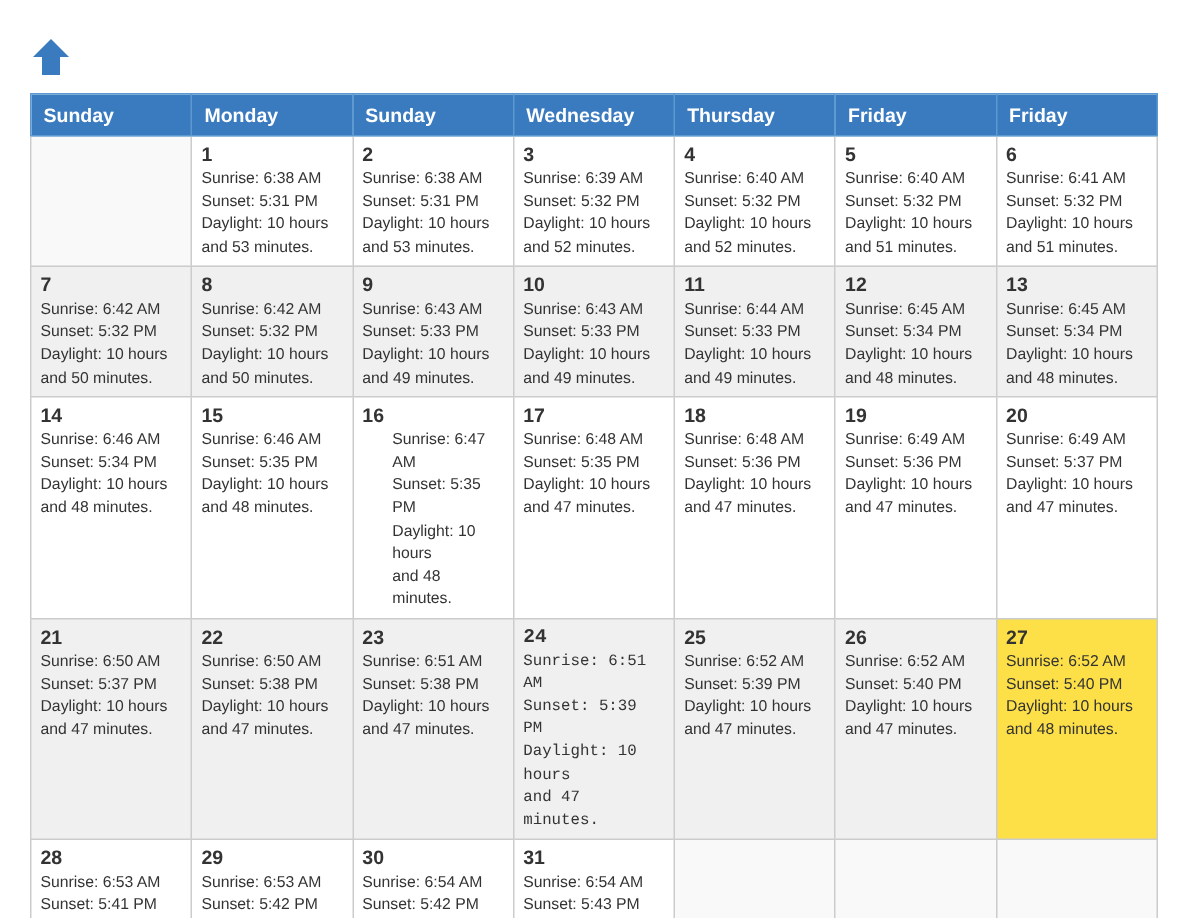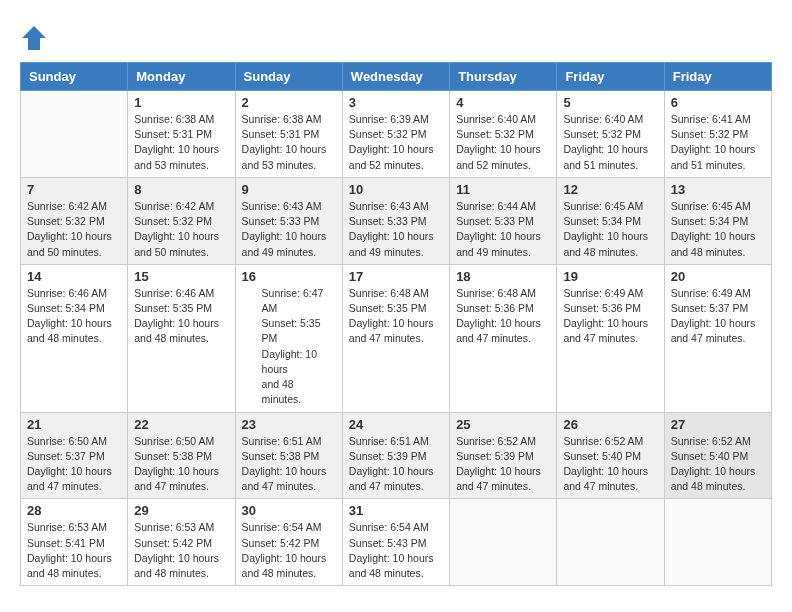--- a/index.html
+++ b/index.html
@@ -292,42 +292,42 @@
 Daylight: 10 hours
 and 47 minutes.</div>
         </td>
         <td style="background-color: rgb(240, 240, 240);">
           <div class="cell-day">23</div>
           <div class="cell-info" style="white-space: pre-line;">Sunrise: 6:51 AM
 Sunset: 5:38 PM
 Daylight: 10 hours
 and 47 minutes.</div>
         </td>
-        <td style="background-color: rgb(240, 240, 240);">
+        <td style="background-color: rgb(240, 240, 240); font-family: Liberation Mono, monospace;">
           <div class="cell-day">24</div>
           <div class="cell-info" style="white-space: pre-line;">Sunrise: 6:51 AM
 Sunset: 5:39 PM
 Daylight: 10 hours
 and 47 minutes.</div>
         </td>
         <td style="background-color: rgb(240, 240, 240);">
           <div class="cell-day">25</div>
           <div class="cell-info" style="white-space: pre-line;">Sunrise: 6:52 AM
 Sunset: 5:39 PM
 Daylight: 10 hours
 and 47 minutes.</div>
         </td>
         <td style="background-color: rgb(240, 240, 240);">
           <div class="cell-day">26</div>
           <div class="cell-info" style="white-space: pre-line;">Sunrise: 6:52 AM
 Sunset: 5:40 PM
 Daylight: 10 hours
 and 47 minutes.</div>
         </td>
-        <td style="background-color: #e5e5e5;">
+        <td style="background-color: #fde047;">
           <div class="cell-day">27</div>
           <div class="cell-info" style="white-space: pre-line;">Sunrise: 6:52 AM
 Sunset: 5:40 PM
 Daylight: 10 hours
 and 48 minutes.</div>
         </td>
       </tr>
       <tr>
         <td style="background-color: rgb(255, 255, 255);">
           <div class="cell-day">28</div>

